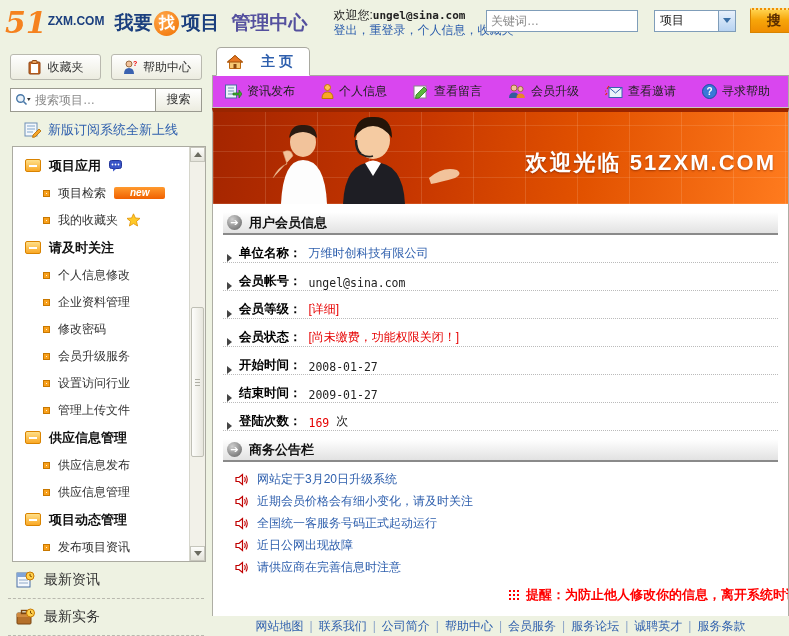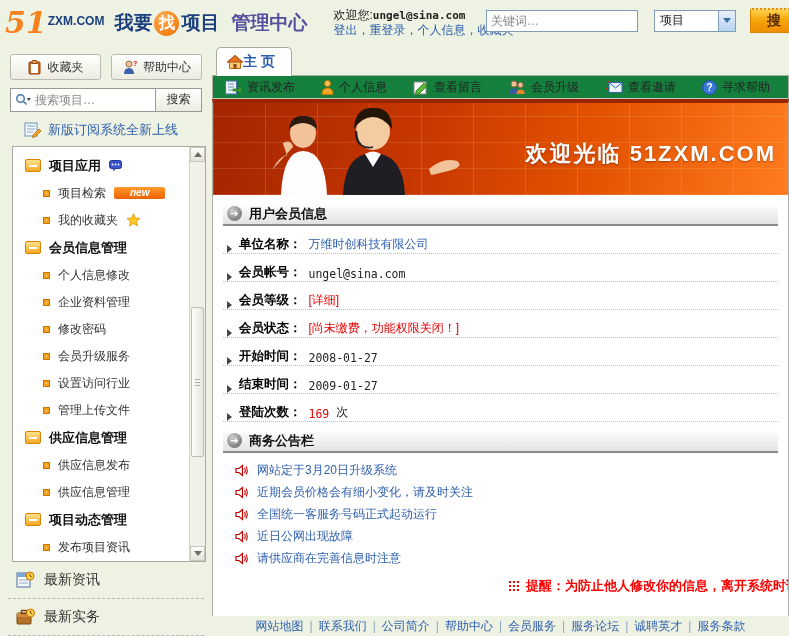--- a/index.html
+++ b/index.html
@@ -54,23 +54,23 @@
   .tri-up { width:0;height:0;border-left:4px solid transparent;border-right:4px solid transparent;border-bottom:5px solid #6B6B60; }
   .tri-dn { width:0;height:0;border-left:4px solid transparent;border-right:4px solid transparent;border-top:5px solid #6B6B60; }
   .scroll-thumb { position:absolute; left:1px; right:1px; top:160px; height:150px; background:linear-gradient(90deg,#FDFDFB,#E7E6DD); border:1px solid #BFBFB5; border-radius:2px; cursor:grab; }
   .scroll-thumb::after { content:""; position:absolute; left:3px; right:3px; top:50%; height:1px; background:#AFAFA5; box-shadow:0 -3px 0 #AFAFA5, 0 3px 0 #AFAFA5; }
   .side-latest { display:flex; align-items:center; gap:9px; padding:9px 0 6px 16px; font-size:14px; color:#333; cursor:pointer; }
   .dashed { border-top:1px dashed #B9B9AF; margin:3px 8px 0 8px; }
 
   
   .main { flex:1; display:flex; flex-direction:column; min-width:0; }
   .tabbar { height:30px; position:relative; display:flex; align-items:flex-end; padding-left:4px; border-bottom:1px solid #A9A9A0; }
-  .tab { display:flex; align-items:center; gap:0; background:#fff; border:1px solid #A9A9A0; border-bottom:1px solid #fff; border-radius:5px 5px 0 0; padding:5px 16px 4px 10px; margin-bottom:-1px; color:#2E5FAD; font-weight:bold; font-size:14px; cursor:pointer; }
+  .tab { display:flex; align-items:center; gap:18px; background:#fff; border:1px solid #A9A9A0; border-bottom:1px solid #fff; border-radius:5px 5px 0 0; padding:5px 16px 4px 10px; margin-bottom:-1px; color:#2E5FAD; font-weight:bold; font-size:14px; cursor:pointer; }
   .sep { color:#8FA6C8; }
-  .toolbar { height:23px; background:#15803d; border-left:1px solid #AEAEA4; border-right:1px solid #AEAEA4; border-bottom:1px solid #C9C9BF; display:flex; align-items:center; gap:26px; padding:0 12px; white-space:nowrap; overflow:hidden; }
+  .toolbar { height:32px; background:#d946ef; border-left:1px solid #AEAEA4; border-right:1px solid #AEAEA4; border-bottom:1px solid #C9C9BF; display:flex; align-items:center; gap:26px; padding:0 12px; white-space:nowrap; overflow:hidden; }
   .tool { display:flex; align-items:center; gap:5px; font-size:12px; color:#222; cursor:pointer; flex:none; }
 
   
   .banner { height:96px; position:relative; overflow:hidden; border-left:1px solid #AEAEA4; border-right:1px solid #AEAEA4; border-top:4px solid #992500;
     background:
       repeating-linear-gradient(90deg, rgba(255,220,190,0.16) 0 1px, transparent 1px 52px),
       repeating-linear-gradient(0deg, rgba(255,220,190,0.14) 0 1px, transparent 1px 26px),
       linear-gradient(100deg,#A42500 0%,#C63600 35%,#E25200 65%,#FF7B1E 100%); }
   .banner-text { position:absolute; right:12px; bottom:26px; color:#fff; font-size:22px; font-weight:bold; letter-spacing:2px; text-shadow:0 1px 2px rgba(90,20,0,.5); }
 
@@ -190,21 +190,21 @@
             </div>
           <div class="m-item">
               <span class="blt"></span>
               <span>我的收藏夹</span>
             <svg width="15" height="14" viewBox="0 0 15 14">
                 <path d="M7.5 0.8 L9.4 5 L14 5.4 L10.5 8.4 L11.6 13 L7.5 10.6 L3.4 13 L4.5 8.4 L1 5.4 L5.6 5 Z" fill="#FFC928" stroke="#E09000" stroke-width="0.8"></path>
               </svg>
           </div>
           <div class="m-group">
               <span class="grp-ico"></span>
-              <span>会员信息管理</span>
+              <span>请及时关注</span>
             </div>
           <div class="m-item">
               <span class="blt"></span>
               <span>个人信息修改</span>
             </div>
           <div class="m-item">
               <span class="blt"></span>
               <span>企业资料管理</span>
             </div>
           <div class="m-item">

